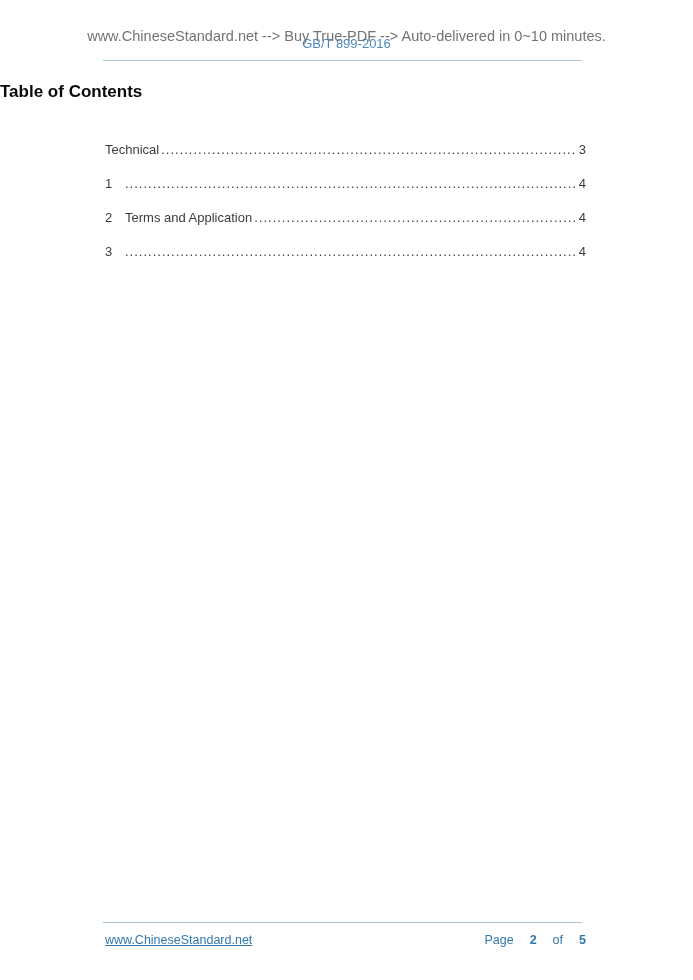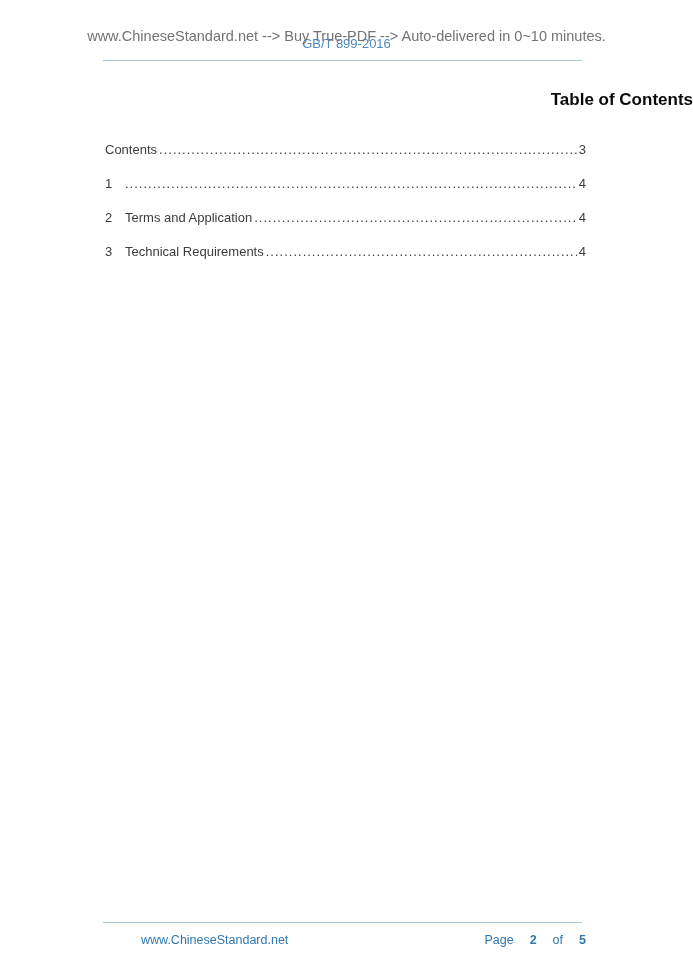--- a/index.html
+++ b/index.html
@@ -47,26 +47,25 @@
     border-top: 1px solid #a9c6d8;
   }
   .header-rule { top: 60px; }
 
   
   .title {
     position: absolute;
     top: 81px;
     left: 0;
     width: 100%;
-    text-align: right;
+    text-align: left;
     font-size: 17px;
     line-height: 22px;
     font-weight: 700;
     color: #0a0a0a;
-    margin-top: 8px;
   }
 
   
   .toc {
     position: absolute;
     top: 133px;
     left: 105px;
     right: 107px;
   }
   .toc-row {
@@ -103,22 +102,22 @@
   }
 
   
   .footer-rule { top: 922px; }
   .site-link {
     position: absolute;
     top: 933px;
     left: 105px;
     font-size: 12.5px;
     color: #3277ad;
+    text-decoration: underline;
     cursor: pointer;
-    margin-left: 36px;
   }
   .page-indicator {
     position: absolute;
     top: 933px;
     right: 107px;
     font-size: 12.5px;
     color: #3277ad;
     display: inline-flex;
     gap: 16px;
   }
@@ -132,41 +131,40 @@
   <div class="doc-number">GB/T 899-2016</div>
   <div class="promo">www.ChineseStandard.net --&gt; Buy True-PDF --&gt; Auto-delivered in 0~10 minutes.</div>
   <div class="rule header-rule"></div>
 
   <div class="title">Table of Contents</div>
 
   <div class="toc">
 
     <div class="toc-row">
 
-      <span class="toc-label">Contents</span>
+      <span class="toc-label">Technical</span>
       <span class="toc-dots"></span>
       <span class="toc-page">3</span>
     </div>
 
     <div class="toc-row">
       <span class="toc-num">1</span>
       <span class="toc-dots"></span>
       <span class="toc-page">4</span>
     </div>
 
     <div class="toc-row">
       <span class="toc-num">2</span>
       <span class="toc-label">Terms and Application</span>
       <span class="toc-dots"></span>
       <span class="toc-page">4</span>
     </div>
 
     <div class="toc-row">
       <span class="toc-num">3</span>
-      <span class="toc-label">Technical Requirements</span>
       <span class="toc-dots"></span>
       <span class="toc-page">4</span>
     </div>
 
   </div>
 
   <div class="rule footer-rule"></div>
   <a class="site-link">www.ChineseStandard.net</a>
   <div class="page-indicator">
     <span>Page</span>

